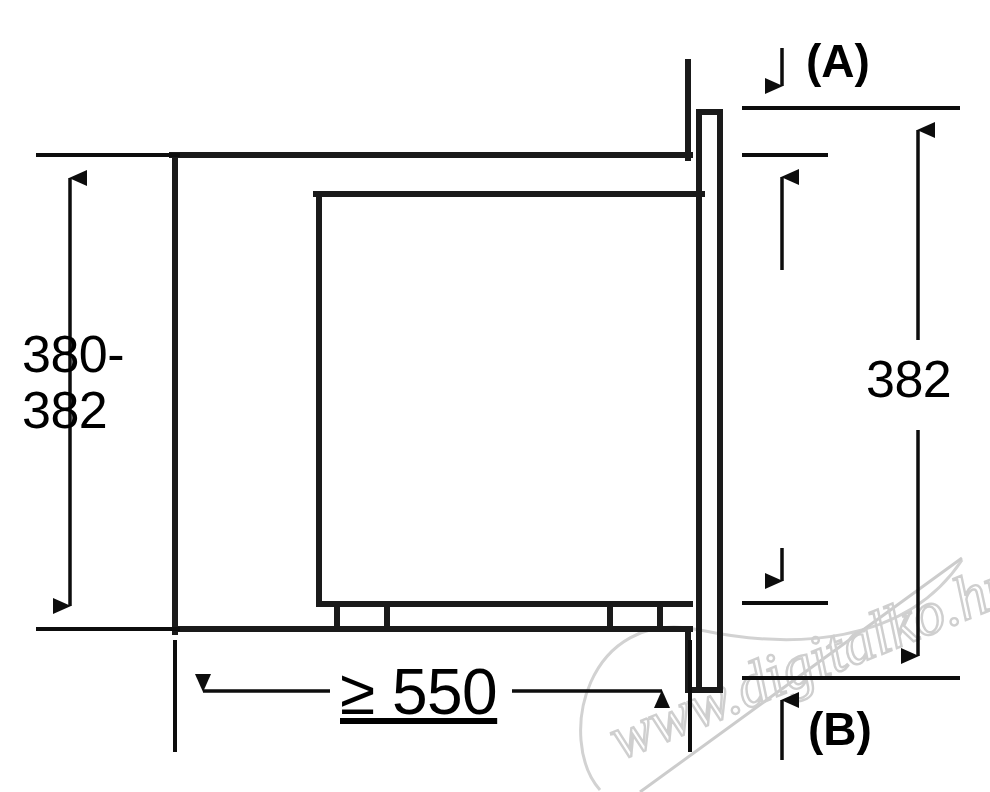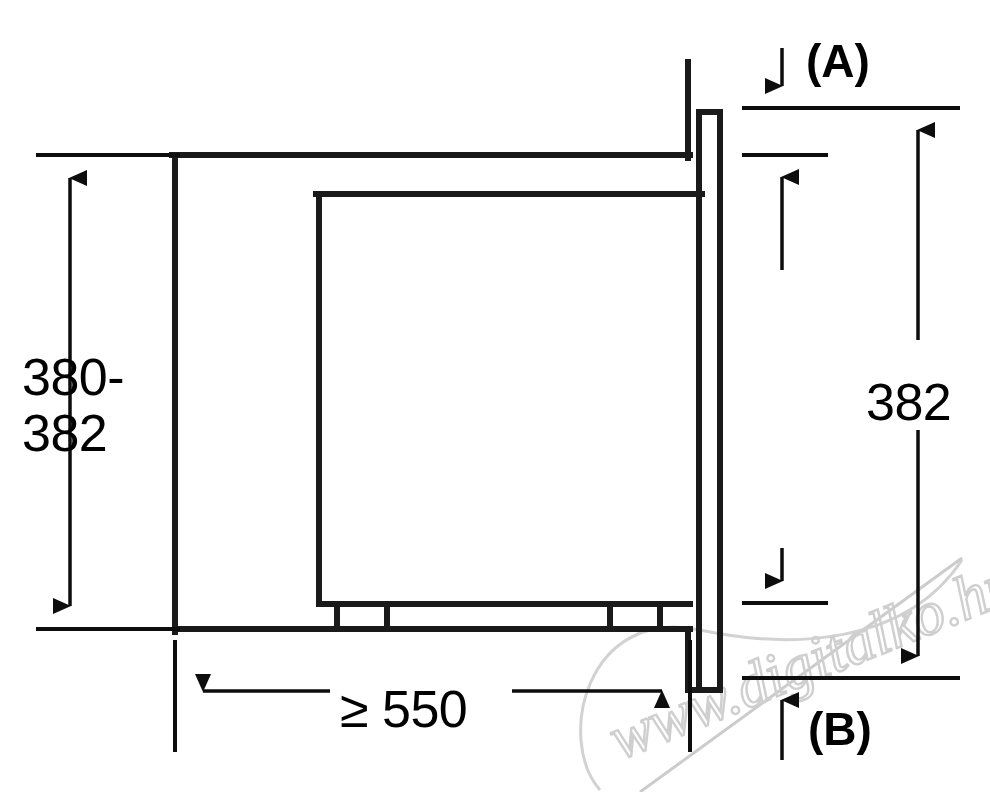--- a/index.html
+++ b/index.html
@@ -25,37 +25,37 @@
     height: 792px;
   }
   .dim-text {
     position: absolute;
     font-family: "Liberation Sans", sans-serif;
     font-weight: 400;
     color: #000000;
     white-space: pre;
     line-height: 1.0;
     letter-spacing: -0.5px;
-    margin-top: 23px;
   }
   #dim-left-label {
     left: 22px;
     top: 326px;
     font-size: 52px;
     line-height: 1.08;
   }
   #dim-right-label {
     left: 866px;
     top: 353px;
     font-size: 52px;
   }
   #dim-width-label {
     left: 340px;
     top: 660px;
-    font-size: 52px;
+    font-size: 64px;
+    text-decoration: underline;
   }
   .callout-text {
     position: absolute;
     font-family: "Liberation Sans", sans-serif;
     font-weight: 700;
     color: #000000;
     font-size: 46px;
     white-space: pre;
   }
   #callout-a {

